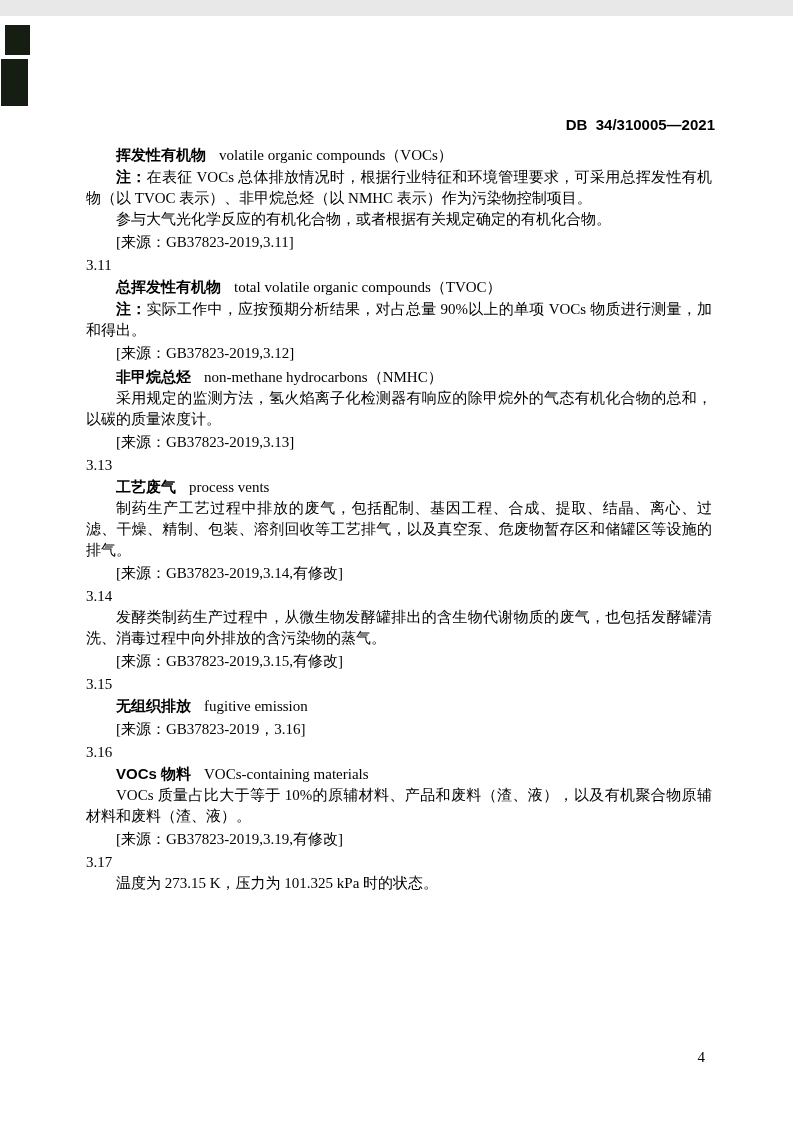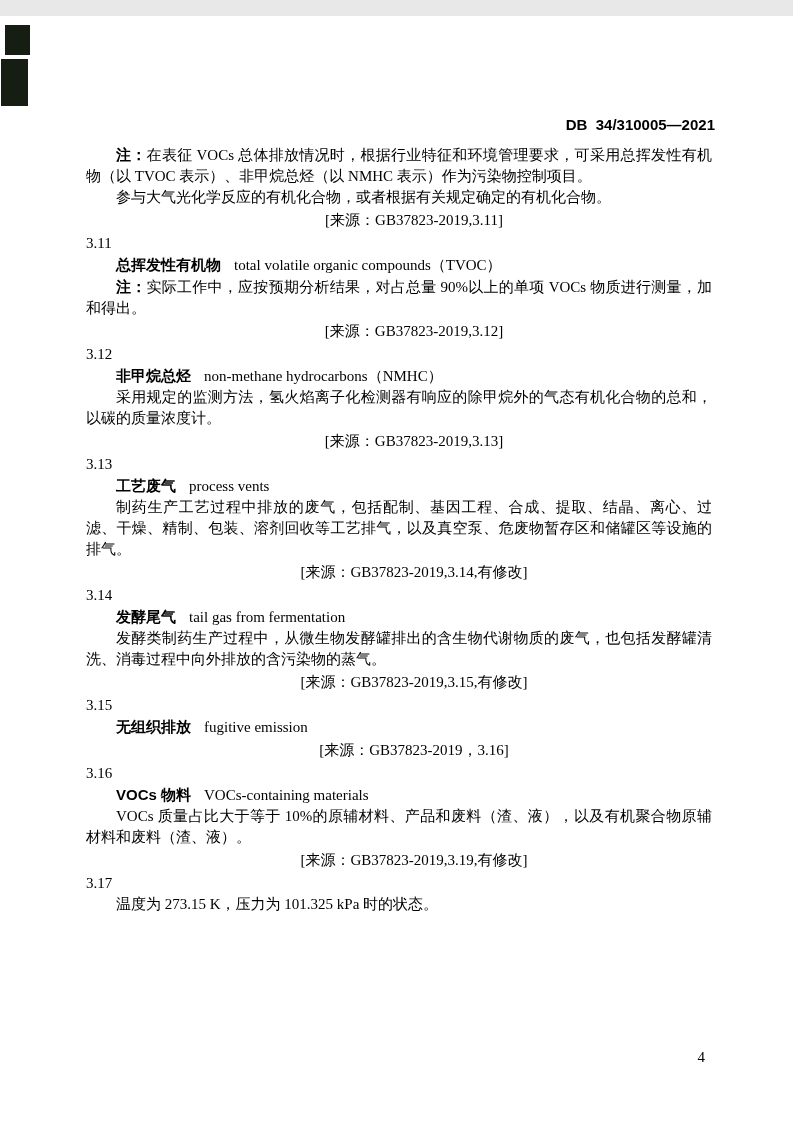--- a/index.html
+++ b/index.html
@@ -37,72 +37,71 @@
   .term .zh {
     font-family:"Liberation Sans","DejaVu Sans",sans-serif;
     font-weight:bold;
   }
   .term .en { margin-left:13px; }
   p.para { text-indent:2em; }
   .nl {
     font-family:"Liberation Sans","DejaVu Sans",sans-serif;
     font-weight:bold;
   }
-  p.source { text-indent:2em; margin:2px 0 !important; text-align:center; }
+  p.source { text-indent:2em; margin:2px 0 !important; text-align:left; }
   .page-num {
     position:absolute;
     top:1031px; right:88px;
     font-size:15px;
   }
 </style>
 </head>
 <body>
 
 <div class="page">
 
   <div class="artifact a1" style="background: rgb(22, 29, 19);"></div>
   <div class="artifact a2" style="background: rgb(22, 29, 19);"></div>
 
   <div class="doc-header">DB  34/310005—2021</div>
 
   <div class="content">
 
+    <p class="term">
+      <span class="zh">挥发性有机物</span><span class="en">volatile organic compounds（VOCs）</span>
+    </p>
     <p class="para">
       <span class="nl">注：</span><span>在表征 VOCs 总体排放情况时，根据行业特征和环境管理要求，可采用总挥发性有机物（以 TVOC 表示）、非甲烷总烃（以 NMHC 表示）作为污染物控制项目。</span>
     </p>
     <p class="para">参与大气光化学反应的有机化合物，或者根据有关规定确定的有机化合物。</p>
     <p class="source">[来源：GB37823-2019,3.11]</p>
 
     <p class="num">3.11</p>
     <p class="term">
       <span class="zh">总挥发性有机物</span><span class="en">total volatile organic compounds（TVOC）</span>
     </p>
     <p class="para">
       <span class="nl">注：</span><span>实际工作中，应按预期分析结果，对占总量 90%以上的单项 VOCs 物质进行测量，加和得出。</span>
     </p>
     <p class="source">[来源：GB37823-2019,3.12]</p>
 
-    <p class="num">3.12</p>
     <p class="term">
       <span class="zh">非甲烷总烃</span><span class="en">non-methane hydrocarbons（NMHC）</span>
     </p>
     <p class="para">采用规定的监测方法，氢火焰离子化检测器有响应的除甲烷外的气态有机化合物的总和，以碳的质量浓度计。</p>
     <p class="source">[来源：GB37823-2019,3.13]</p>
 
     <p class="num">3.13</p>
     <p class="term">
       <span class="zh">工艺废气</span><span class="en">process vents</span>
     </p>
     <p class="para">制药生产工艺过程中排放的废气，包括配制、基因工程、合成、提取、结晶、离心、过滤、干燥、精制、包装、溶剂回收等工艺排气，以及真空泵、危废物暂存区和储罐区等设施的排气。</p>
     <p class="source">[来源：GB37823-2019,3.14,有修改]</p>
 
     <p class="num">3.14</p>
-    <p class="term">
-      <span class="zh">发酵尾气</span><span class="en">tail gas from fermentation</span>
-    </p>
     <p class="para">发酵类制药生产过程中，从微生物发酵罐排出的含生物代谢物质的废气，也包括发酵罐清洗、消毒过程中向外排放的含污染物的蒸气。</p>
     <p class="source">[来源：GB37823-2019,3.15,有修改]</p>
 
     <p class="num">3.15</p>
     <p class="term">
       <span class="zh">无组织排放</span><span class="en">fugitive emission</span>
     </p>
     <p class="source">[来源：GB37823-2019，3.16]</p>
 
     <p class="num">3.16</p>

